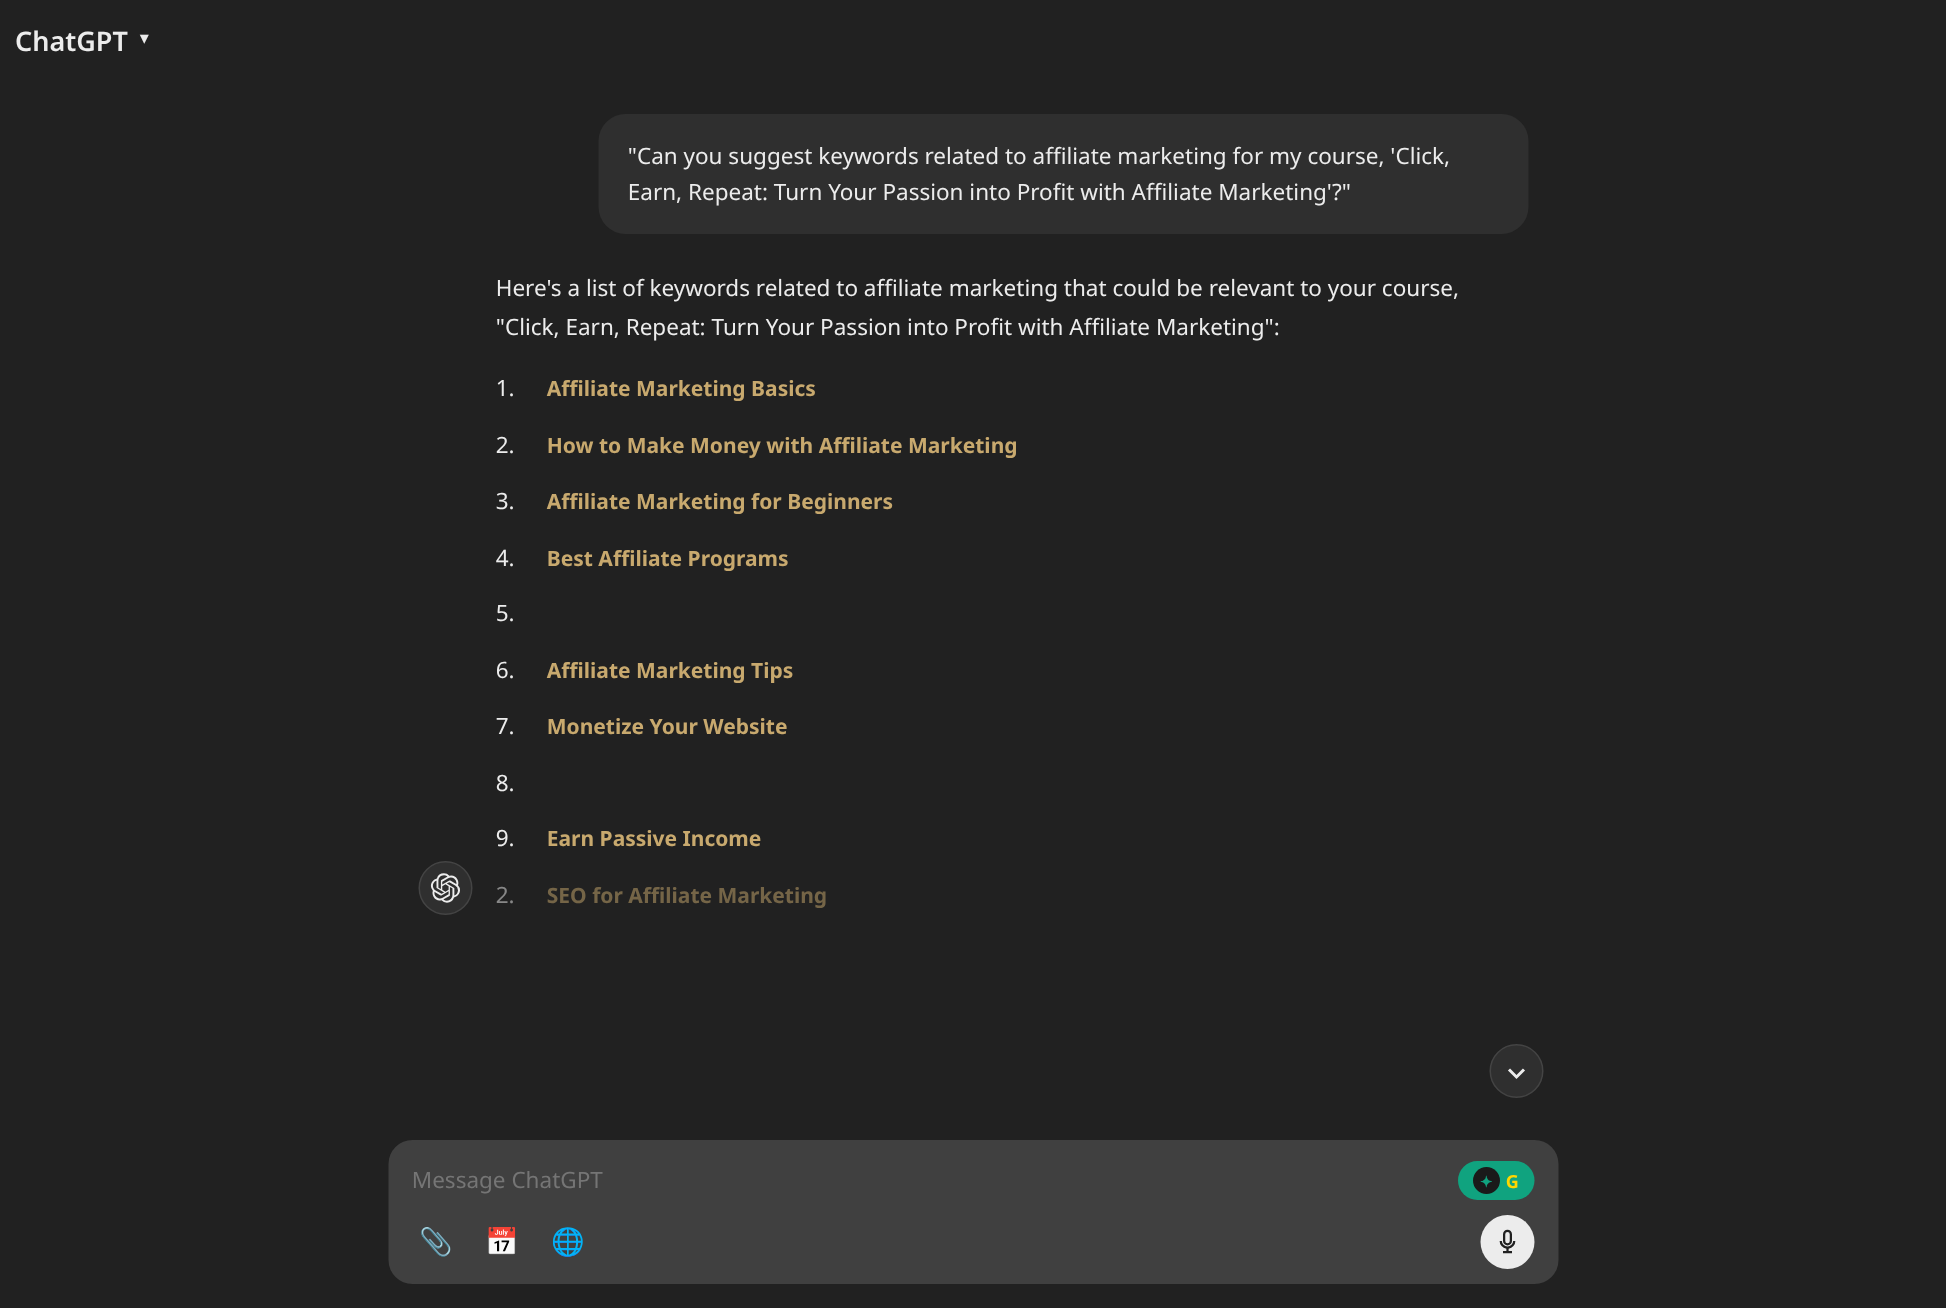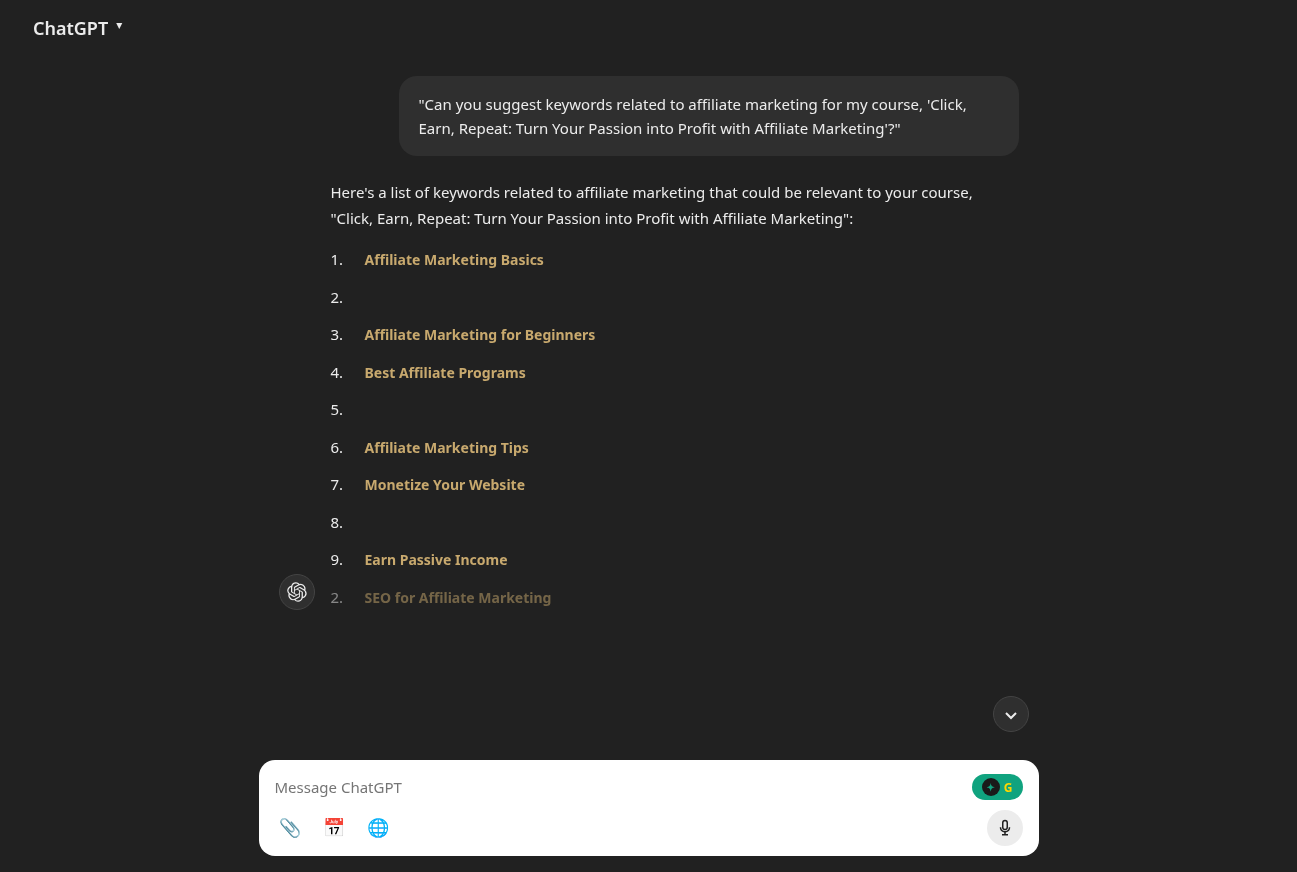--- a/index.html
+++ b/index.html
@@ -16,21 +16,21 @@
       height: 872px;
       overflow: hidden;
       display: flex;
       flex-direction: column;
     }
 
     
     .header {
       display: flex;
       align-items: flex-start;
-      padding: 16px 33px;
+      padding: 16px 10px;
       gap: 8px;
     }
 
     .header-title {
       font-size: 18px;
       font-weight: 600;
       color: #ececec;
     }
 
     .header-chevron {
@@ -156,21 +156,21 @@
       padding: 12px 20px 16px;
       display: flex;
       flex-direction: column;
       align-items: center;
       background-color: #212121;
     }
 
     .input-container {
       width: 100%;
       max-width: 780px;
-      background-color: #ffffff;
+      background-color: #404040;
       border-radius: 16px;
       padding: 14px 16px 10px;
     }
 
     .input-row {
       display: flex;
       align-items: center;
       justify-content: space-between;
       margin-bottom: 10px;
     }
@@ -271,20 +271,21 @@
       </div>
       <div class="assistant-content">
         <p class="assistant-intro">Here's a list of keywords related to affiliate marketing that could be relevant to your course, "Click, Earn, Repeat: Turn Your Passion into Profit with Affiliate Marketing":</p>
         <ol class="keyword-list">
         <li class="keyword-item">
               <span class="keyword-number">1.</span>
               <span class="keyword-text">Affiliate Marketing Basics</span>
             </li>
             <li class="keyword-item">
               <span class="keyword-number">2.</span>
+              <span class="keyword-text">How to Make Money with Affiliate Marketing</span>
             </li>
             <li class="keyword-item">
               <span class="keyword-number">3.</span>
               <span class="keyword-text">Affiliate Marketing for Beginners</span>
             </li>
             <li class="keyword-item">
               <span class="keyword-number">4.</span>
               <span class="keyword-text">Best Affiliate Programs</span>
             </li>
             <li class="keyword-item">

